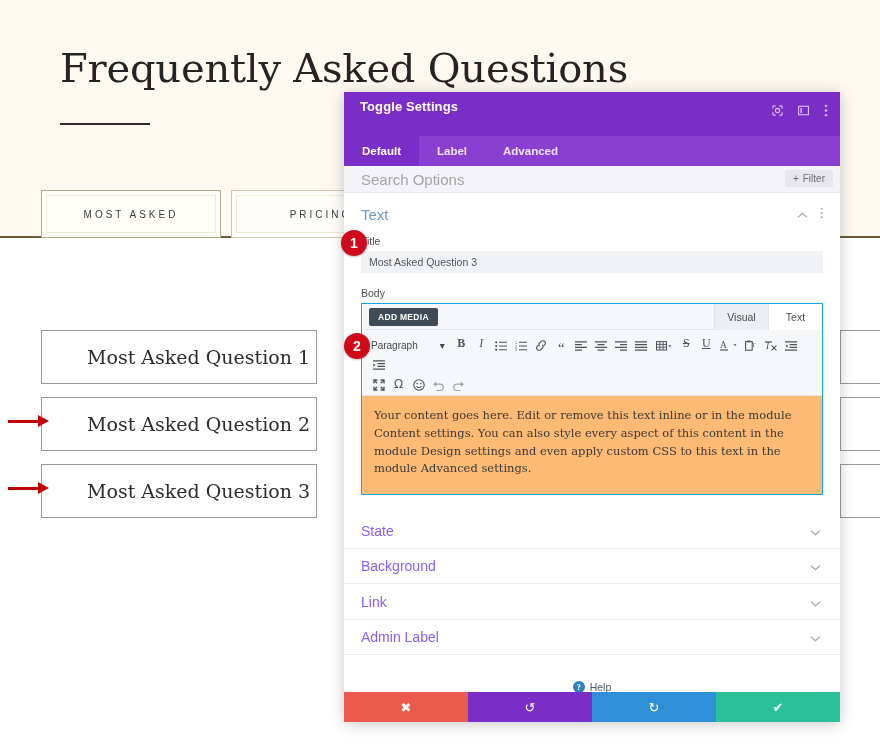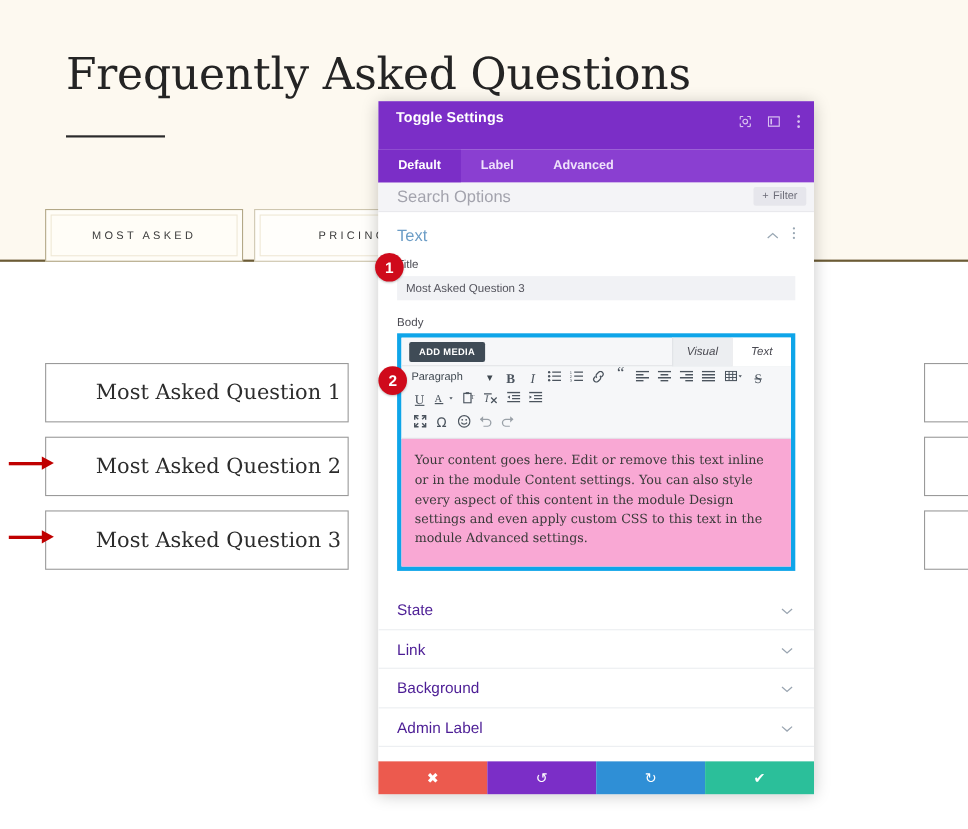--- a/index.html
+++ b/index.html
@@ -72,21 +72,21 @@
     position: absolute; left: 30px; top: 1px;
     width: 0; height: 0;
     border-top: 6.5px solid transparent;
     border-bottom: 6.5px solid transparent;
     border-left: 11px solid #c00000;
   }
 
   
   .modal {
     position: absolute; left: 344px; top: 92px;
-    width: 396px; height: 630px;
+    width: 496px; height: 630px;
     background: #ffffff;
     box-shadow: 0 2px 14px rgba(0,0,0,0.22);
     display: flex; flex-direction: column;
   }
   .modal-header {
     background: #7b2fc4; background: #7b2ec7;
     height: 44px; padding: 7px 14px 0 16px;
     position: relative;
   }
   .modal-title { color: #ffffff; font-size: 13px; font-weight: bold; letter-spacing: 0.1px; }
@@ -127,64 +127,64 @@
   .section-text-head .t { color: #6c9dc6; font-size: 15px; }
   .sec-head-icons { display: flex; gap: 12px; align-items: center; color: #9aa8b4; }
 
   .field-label { font-size: 10.5px; color: #4c4c54; padding: 6px 17px 4px 17px; }
   .title-input {
     margin: 0 17px; height: 22px; background: #f1f2f5;
     display: flex; align-items: center; padding: 0 8px;
     font-size: 10.5px; color: #55555e;
   }
 
-  .editor-wrap { margin: 0 17px; border: 4px solid #0ea5e9; }
+  .editor-wrap { margin: 0 17px; border: 1px solid #0ea5e9; }
   .editor-topbar {
     background: #f6f7f9; border-bottom: 1px solid #e2e3e7;
     height: 26px; display: flex; align-items: center;
     padding: 0 7px; position: relative;
   }
   .add-media {
     background: #3f4b56; color: #ffffff; font-size: 8.5px; font-weight: bold;
     padding: 4px 9px; letter-spacing: 0.3px; border-radius: 2px;
   }
-  .vt-tabs { position: absolute; right: 0; top: 0; display: flex; height: 26px; font-style: italic; }
+  .vt-tabs { position: absolute; right: 0; top: 0; display: flex; height: 26px; }
   .vt {
     width: 54px; display: flex; align-items: center; justify-content: center;
     font-size: 10.5px; color: #4a4a52;
     border-left: 1px solid #e2e3e7;
   }
   .vt.dim { background: #eceef1; }
   .vt.lit { background: #ffffff; }
 
   .toolbar {
     background: #f6f7f9; border-bottom: 1px solid #e2e3e7;
     padding: 4px 7px 4px 7px;
     display: flex; flex-wrap: wrap; align-items: center; gap: 1px;
     row-gap: 2px;
   }
   .tb {
     width: 19px; height: 17px;
-    display: flex; align-items: flex-start; justify-content: center;
+    display: flex; align-items: flex-end; justify-content: center;
     color: #4b545e; font-size: 11px;
   }
   .tb.wide { width: auto; padding: 0 6px 0 2px; font-size: 10px; color: #3f4850; }
   .tb svg { display: block; }
 
   .editor-area {
-    background: #f9a8d4; min-height: 80px; padding: 11px 12px 16px 12px;
+    background: #fdba74; min-height: 80px; padding: 11px 12px 16px 12px;
     font-family: "DejaVu Serif", "Liberation Serif", serif;
     font-size: 11.5px; line-height: 1.55; color: #3a3a3a;
   }
 
   .collapse-row {
     height: 35.5px; border-bottom: 1px solid #eceef1;
     display: flex; align-items: center; justify-content: space-between;
     padding: 0 19px 0 17px;
-    font-size: 14px; color: #4c1d95;
+    font-size: 14px; color: #8b5cf6;
   }
   .collapse-row:first-of-type { border-top: 1px solid #eceef1; }
   .chev { color: #9aa5b1; }
 
   .help-row {
     display: flex; align-items: center; justify-content: center; gap: 5px;
     padding-top: 26px; font-size: 10.5px; color: #4b5a68;
   }
   .help-dot {
     width: 12px; height: 12px; border-radius: 50%;
@@ -483,29 +483,29 @@
 
       <div class="collapse-row">
         <span>State</span>
         <span class="chev">
           <svg width="11" height="7" viewBox="0 0 12 7">
               <path d="M1 1.4L6 5.8l5-4.4" fill="none" stroke="currentColor" stroke-width="1.3"></path>
             </svg>
         </span>
       </div>
       <div class="collapse-row">
-        <span>Link</span>
+        <span>Background</span>
         <span class="chev">
           <svg width="11" height="7" viewBox="0 0 12 7">
               <path d="M1 1.4L6 5.8l5-4.4" fill="none" stroke="currentColor" stroke-width="1.3"></path>
             </svg>
         </span>
       </div>
       <div class="collapse-row">
-        <span>Background</span>
+        <span>Link</span>
         <span class="chev">
           <svg width="11" height="7" viewBox="0 0 12 7">
               <path d="M1 1.4L6 5.8l5-4.4" fill="none" stroke="currentColor" stroke-width="1.3"></path>
             </svg>
         </span>
       </div>
       <div class="collapse-row">
         <span>Admin Label</span>
         <span class="chev">
           <svg width="11" height="7" viewBox="0 0 12 7">

